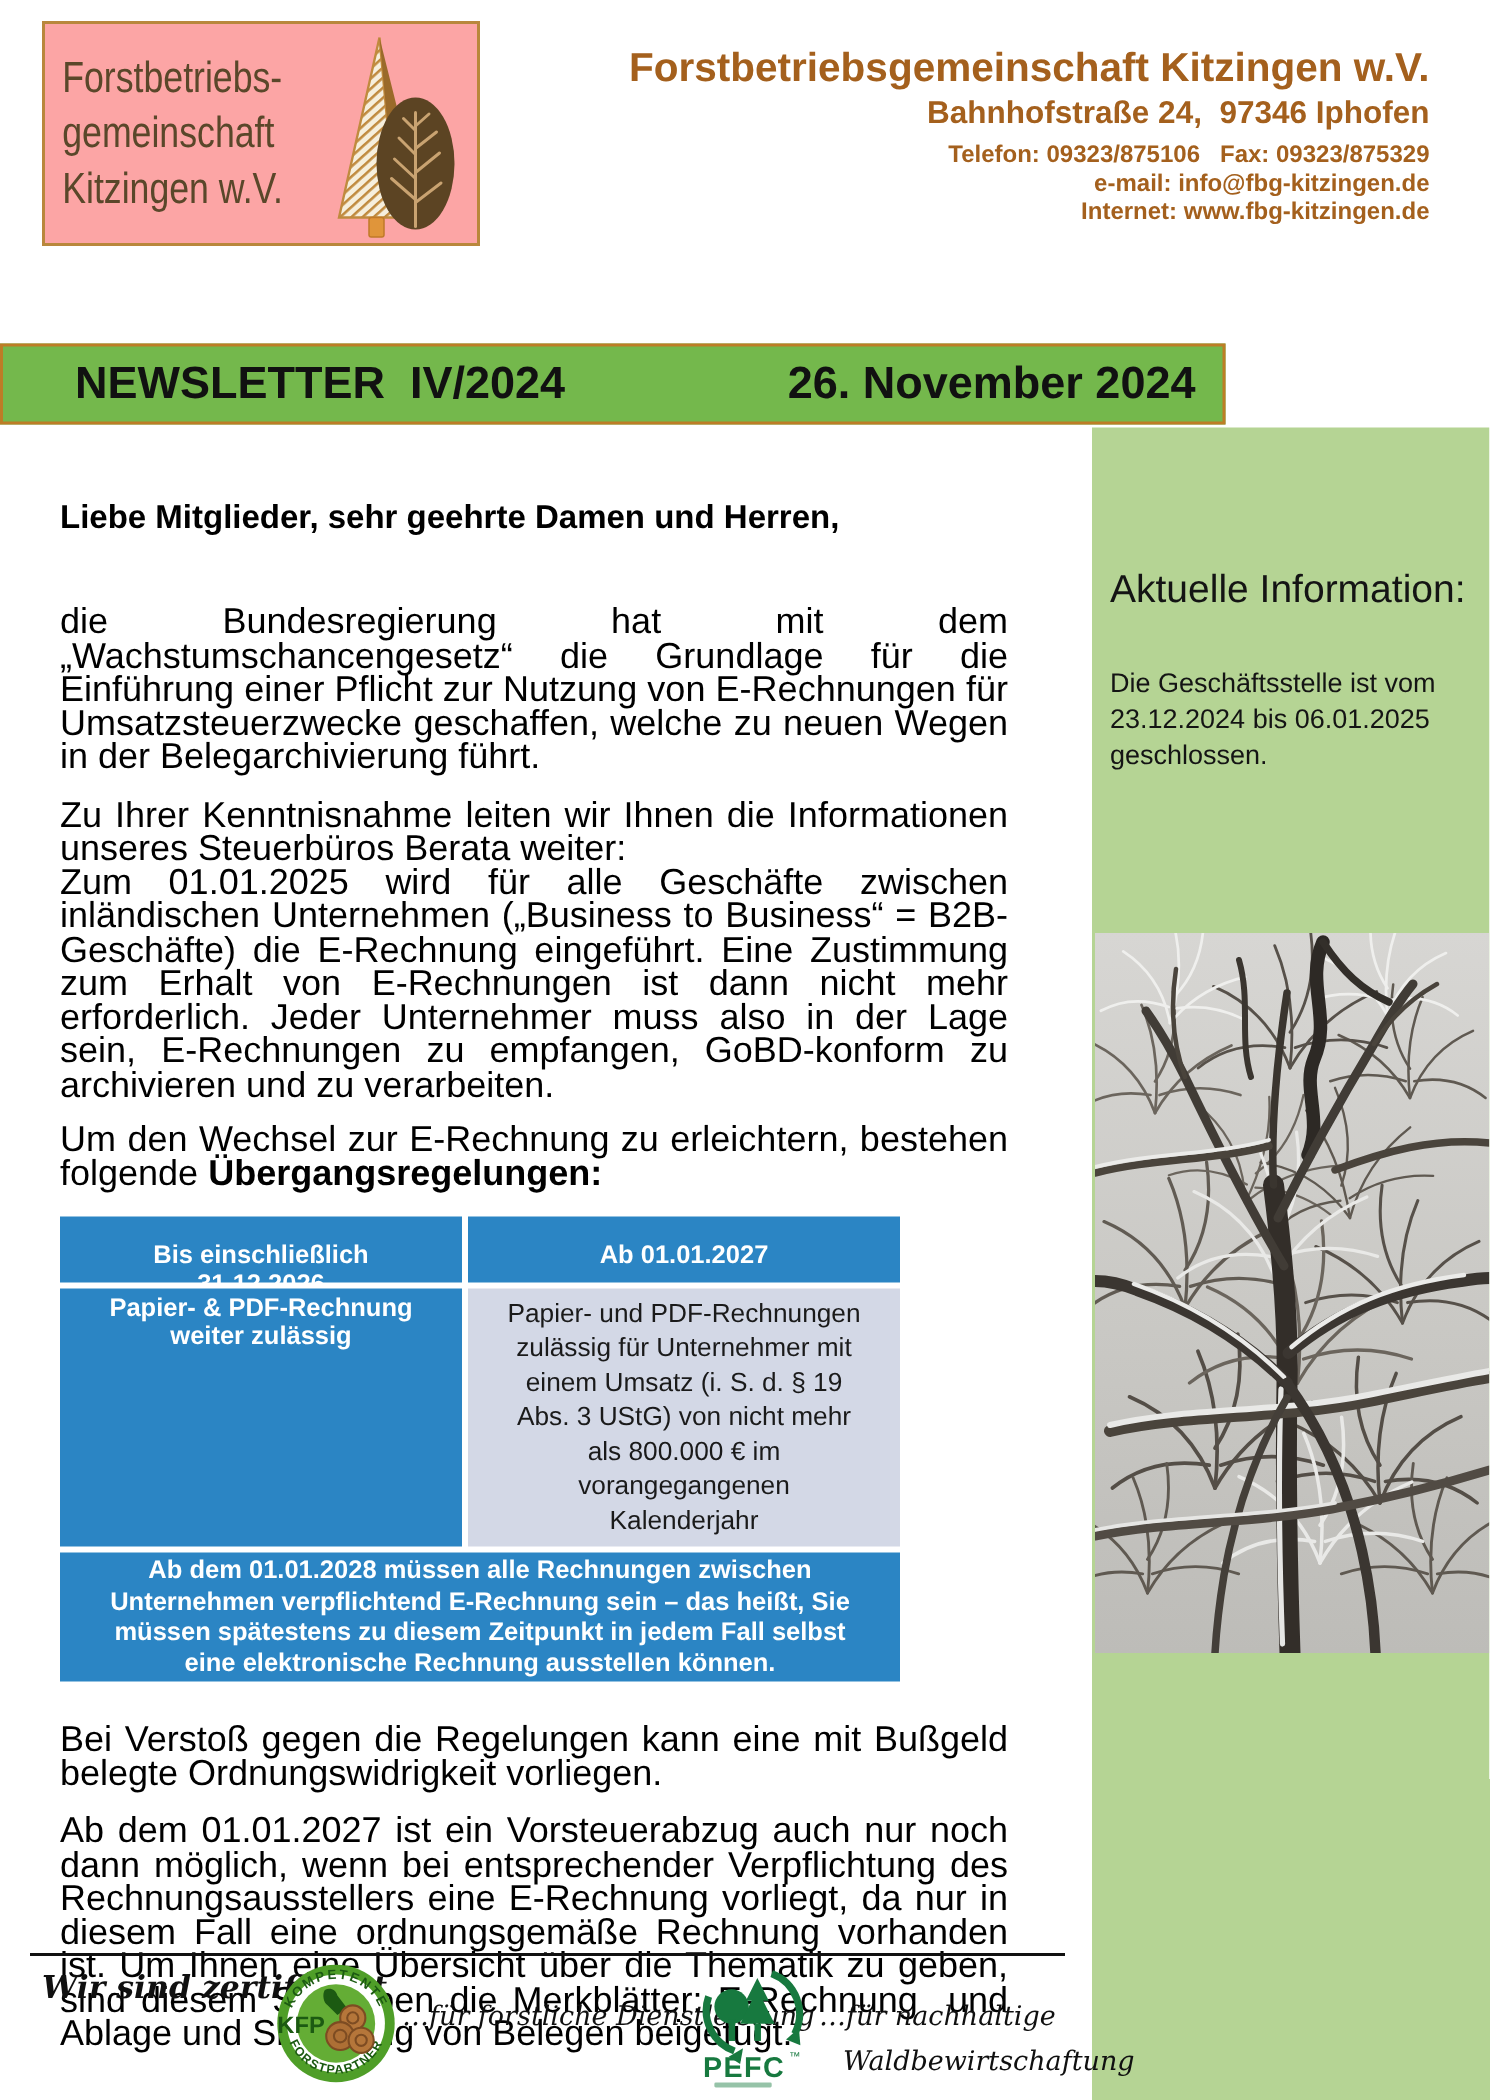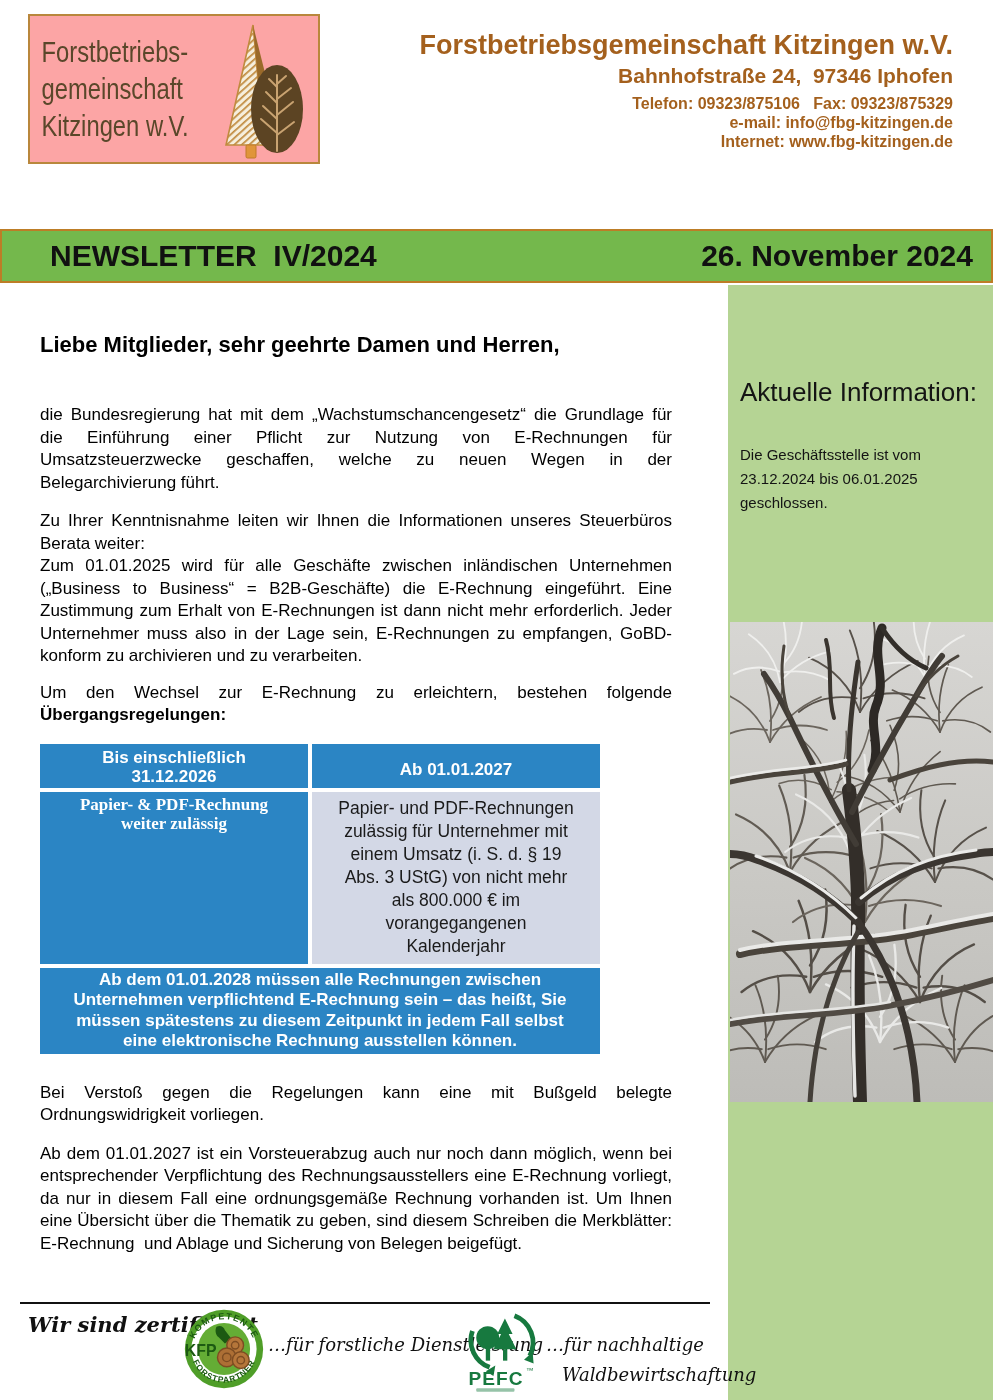--- a/index.html
+++ b/index.html
@@ -14,53 +14,53 @@
     transform:scaleX(.82); transform-origin:left center; white-space:nowrap; }
   .logo-art { position:absolute; right:12px; top:4px; width:100px; height:142px; }
 
   .head-right { position:absolute; right:40px; top:30px; text-align:right; color:#a4601d; }
   .head-org { font-size:27px; font-weight:bold; line-height:30px; }
   .head-addr { font-size:21px; font-weight:bold; line-height:26px; margin-top:3px; }
   .head-small { font-size:16px; font-weight:bold; line-height:19px; }
   .head-small.first { margin-top:5px; }
 
   
-  .banner { position:absolute; left:0; top:229px; width:993px; height:54px;
+  .banner { position:absolute; left:0; top:229px; width:817px; height:54px;
     background:#74b84c; border:2px solid #bd7d26; }
   .banner-title { position:absolute; left:48px; top:0; height:50px; line-height:50px;
     font-size:30px; font-weight:bold; color:#111; white-space:pre; }
   .banner-date { position:absolute; right:18px; top:0; height:50px; line-height:50px;
     font-size:30px; font-weight:bold; color:#111;margin-left:20px; }
 
   
   .sidebar { position:absolute; left:728px; top:285px; width:288px; height:1115px; background:#b5d494; }
   .sb-heading { position:absolute; left:12px; top:92px; font-size:26px; color:#141414; }
-  .sb-notice { position:absolute; left:12px; top:158px; width:235px; font-size:15px;
+  .sb-notice { position:absolute; left:12px; top:158px; width:235px; font-size:18px;
     line-height:24px; color:#141414; }
   .sb-photo { position:absolute; left:2px; top:337px; width:263px; height:480px; display:block; }
 
   
   .main { position:absolute; left:40px; top:332px; width:632px; color:#000; }
   .salutation { font-size:22px; font-weight:bold; line-height:26px; margin-bottom:46px; }
-  .main p { font-size:17px; line-height:22.5px; text-align:justify; text-align-last:left; }
+  .main p { font-size:24px; line-height:22.5px; text-align:justify; text-align-last:left; }
   .p1 { margin-bottom:16px; }
   .p2a { margin-bottom:0; }
   .p2b { margin-bottom:14px; }
   .p3 { margin-bottom:17px; }
   .bold-inline { font-weight:bold; }
 
   
   .etable { display:grid; grid-template-columns:268px 288px; grid-template-rows:44px 172px 86px;
     gap:4px; width:560px; margin-bottom:28px; }
   .cell { font-size:17px; }
   .cell-blue { background:#2b85c4; color:#fff; font-weight:bold; text-align:center; line-height:19px; }
-  .cell-h1 { padding-top:4px; display:flex; justify-content:center; }
+  .cell-h1 { padding-top:16px; display:flex; justify-content:center; }
   .cell-h1 span { display:block; width:170px; }
   .cell-h2 { padding-top:16px; }
-  .cell-r2l { padding:3px 28px 0;font-family:Liberation Serif, serif; }
+  .cell-r2l { padding:3px 28px 0; }
   .cell-light { background:#d3d8e6; color:#1a1a1a; text-align:center; font-size:17.5px;
     line-height:23px; padding:5px 22px 12px; }
   .cell-merged { grid-column:1 / 3; line-height:20.5px; padding:2px 18px 0;
     display:flex; align-items:flex-start; justify-content:center; }
 
   .p4 { margin-bottom:16px; }
   .p5 { margin-bottom:0; }
 
   
   .foot-rule { position:absolute; left:20px; top:1302px; width:690px; height:2px; background:#111; }

